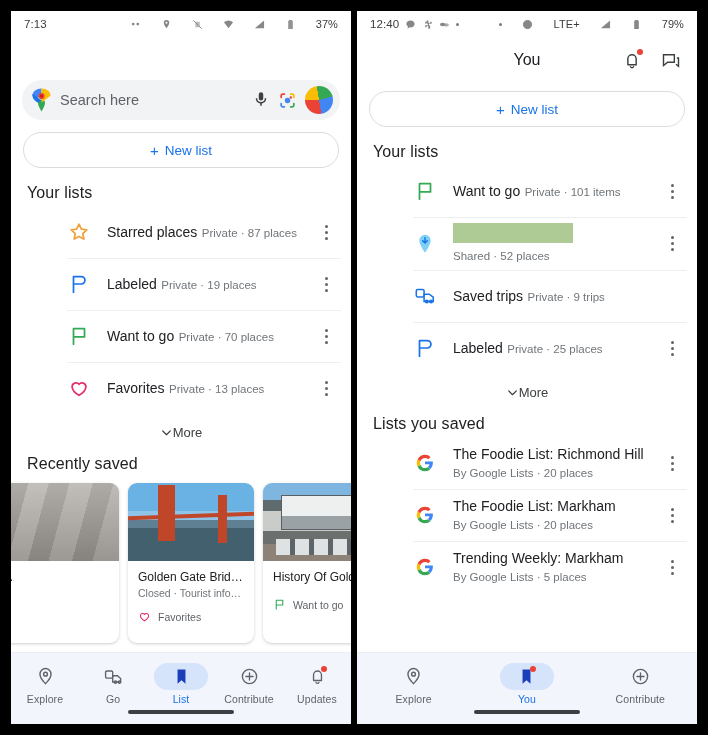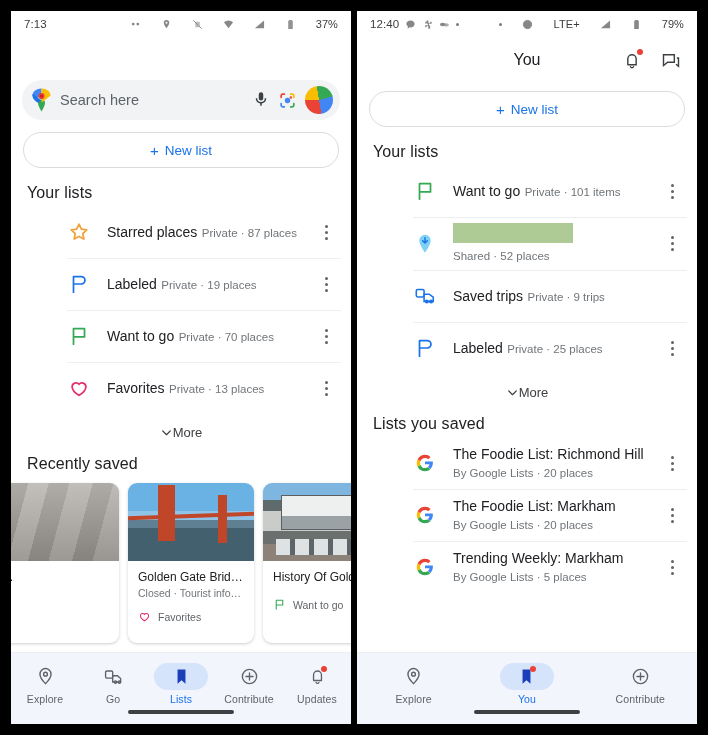--- a/index.html
+++ b/index.html
@@ -526,21 +526,21 @@
         <span class="navlabel">Go</span>
       </div>
       <div class="navitem">
         <span class="navpill active">
           <span class="navicon">
               <svg viewBox="0 0 24 24" fill="#1a3fb8">
                 <path d="M7 3h10v18l-5-4.2L7 21z"></path>
               </svg>
             </span>
         </span>
-        <span class="navlabel active">Lists</span>
+        <span class="navlabel active">List</span>
       </div>
       <div class="navitem">
         <span class="navpill">
           <span class="navicon">
               <svg viewBox="0 0 24 24" fill="none" stroke="#5f6368" stroke-width="1.7">
                 <circle cx="12" cy="12" r="9"></circle>
                 <path d="M12 7.5v9M7.5 12h9" stroke-linecap="round"></path>
               </svg>
             </span>
         </span>

